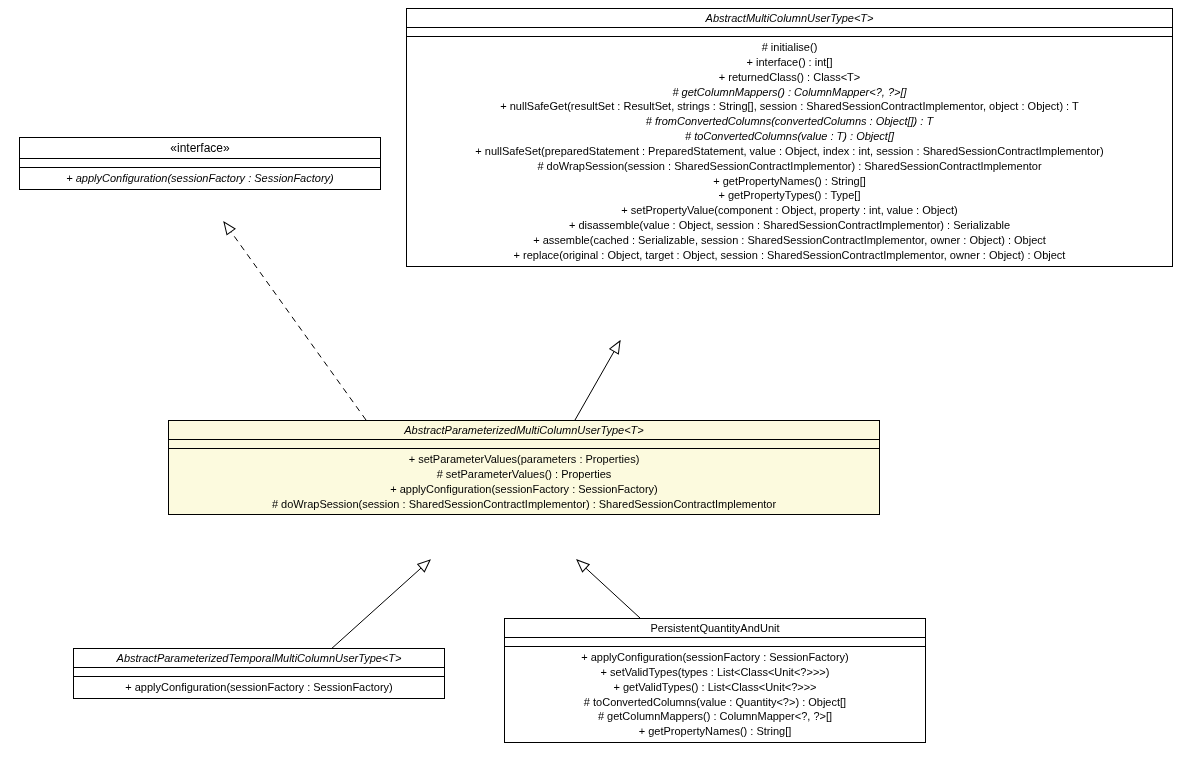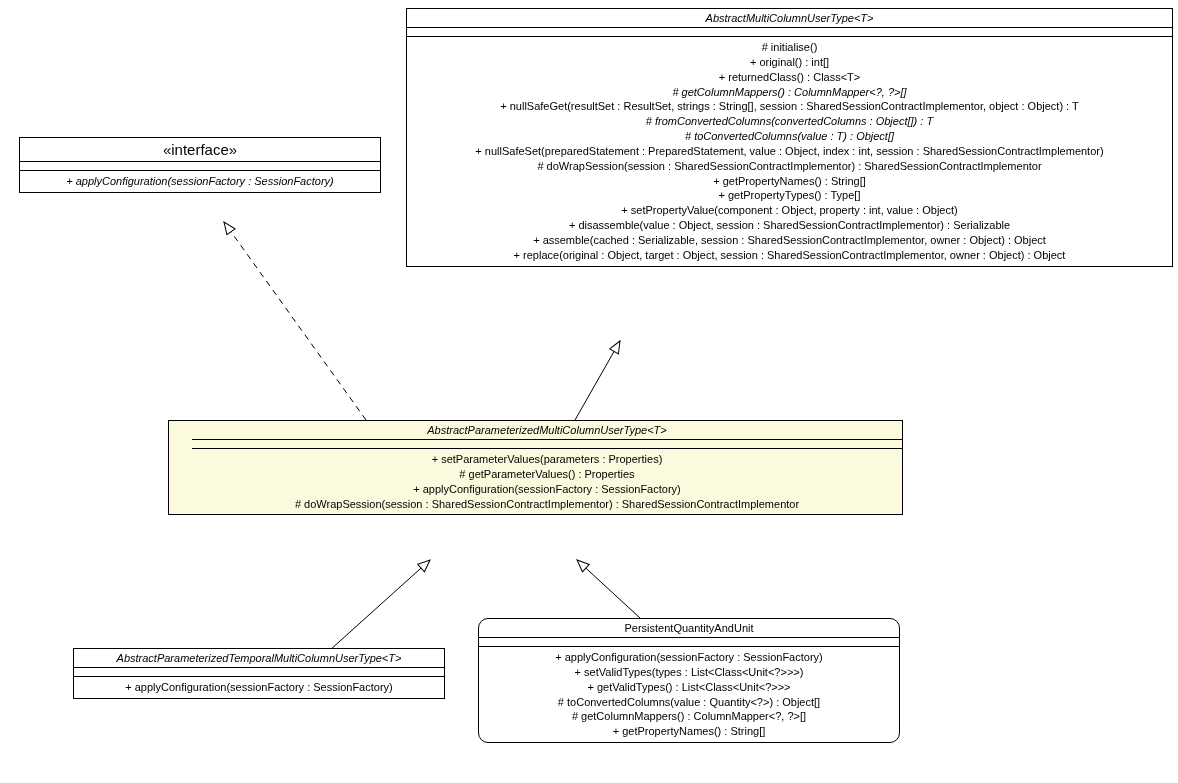--- a/index.html
+++ b/index.html
@@ -21,21 +21,21 @@
     background: #fcfade;
   }
   .uml-title {
     text-align: center;
     border-bottom: 1px solid #000;
     padding: 3px 6px;
     font-size: 11px;
   }
   .uml-title .stereotype {
     display: block;
-    font-size: 15px;
+    font-size: 12px;
   }
   .uml-title .name {
     display: block;
   }
   .italic {
     font-style: italic;
   }
   .uml-attributes {
     border-bottom: 1px solid #000;
     min-height: 6px;
@@ -87,61 +87,61 @@
   </div>
 </div>
 
 <div class="uml-class" style="left:394px; top:8px; width:765px;margin-left:12px;">
   <div class="uml-title">
     <span class="name italic">AbstractMultiColumnUserType&lt;T&gt;</span>
   </div>
   <div class="uml-attributes"></div>
   <div class="uml-methods">
     <div># initialise()</div>
-    <div>+ original() : int[]</div>
+    <div>+ interface() : int[]</div>
     <div>+ returnedClass() : Class&lt;T&gt;</div>
     <div class="italic"># getColumnMappers() : ColumnMapper&lt;?, ?&gt;[]</div>
     <div>+ nullSafeGet(resultSet : ResultSet, strings : String[], session : SharedSessionContractImplementor, object : Object) : T</div>
     <div class="italic"># fromConvertedColumns(convertedColumns : Object[]) : T</div>
     <div class="italic"># toConvertedColumns(value : T) : Object[]</div>
     <div>+ nullSafeSet(preparedStatement : PreparedStatement, value : Object, index : int, session : SharedSessionContractImplementor)</div>
     <div># doWrapSession(session : SharedSessionContractImplementor) : SharedSessionContractImplementor</div>
     <div>+ getPropertyNames() : String[]</div>
     <div>+ getPropertyTypes() : Type[]</div>
     <div>+ setPropertyValue(component : Object, property : int, value : Object)</div>
     <div>+ disassemble(value : Object, session : SharedSessionContractImplementor) : Serializable</div>
     <div>+ assemble(cached : Serializable, session : SharedSessionContractImplementor, owner : Object) : Object</div>
     <div>+ replace(original : Object, target : Object, session : SharedSessionContractImplementor, owner : Object) : Object</div>
   </div>
 </div>
 
-<div class="uml-class highlighted" style="left:168px; top:420px; width:710px;padding-left:23px;">
+<div class="uml-class highlighted" style="left:168px; top:420px; width:710px;">
   <div class="uml-title">
     <span class="name italic">AbstractParameterizedMultiColumnUserType&lt;T&gt;</span>
   </div>
   <div class="uml-attributes"></div>
   <div class="uml-methods">
     <div>+ setParameterValues(parameters : Properties)</div>
-    <div># getParameterValues() : Properties</div>
+    <div># setParameterValues() : Properties</div>
     <div>+ applyConfiguration(sessionFactory : SessionFactory)</div>
     <div># doWrapSession(session : SharedSessionContractImplementor) : SharedSessionContractImplementor</div>
   </div>
 </div>
 
 <div class="uml-class" style="left:73px; top:648px; width:370px;">
   <div class="uml-title">
     <span class="name italic">AbstractParameterizedTemporalMultiColumnUserType&lt;T&gt;</span>
   </div>
   <div class="uml-attributes"></div>
   <div class="uml-methods">
     <div>+ applyConfiguration(sessionFactory : SessionFactory)</div>
   </div>
 </div>
 
-<div class="uml-class" style="left:478px; top:618px; width:420px;border-radius:10px;">
+<div class="uml-class" style="left:504px; top:618px; width:420px;">
   <div class="uml-title">
     <span class="name">PersistentQuantityAndUnit</span>
   </div>
   <div class="uml-attributes"></div>
   <div class="uml-methods">
     <div>+ applyConfiguration(sessionFactory : SessionFactory)</div>
     <div>+ setValidTypes(types : List&lt;Class&lt;Unit&lt;?&gt;&gt;&gt;)</div>
     <div>+ getValidTypes() : List&lt;Class&lt;Unit&lt;?&gt;&gt;&gt;</div>
     <div># toConvertedColumns(value : Quantity&lt;?&gt;) : Object[]</div>
     <div># getColumnMappers() : ColumnMapper&lt;?, ?&gt;[]</div>

